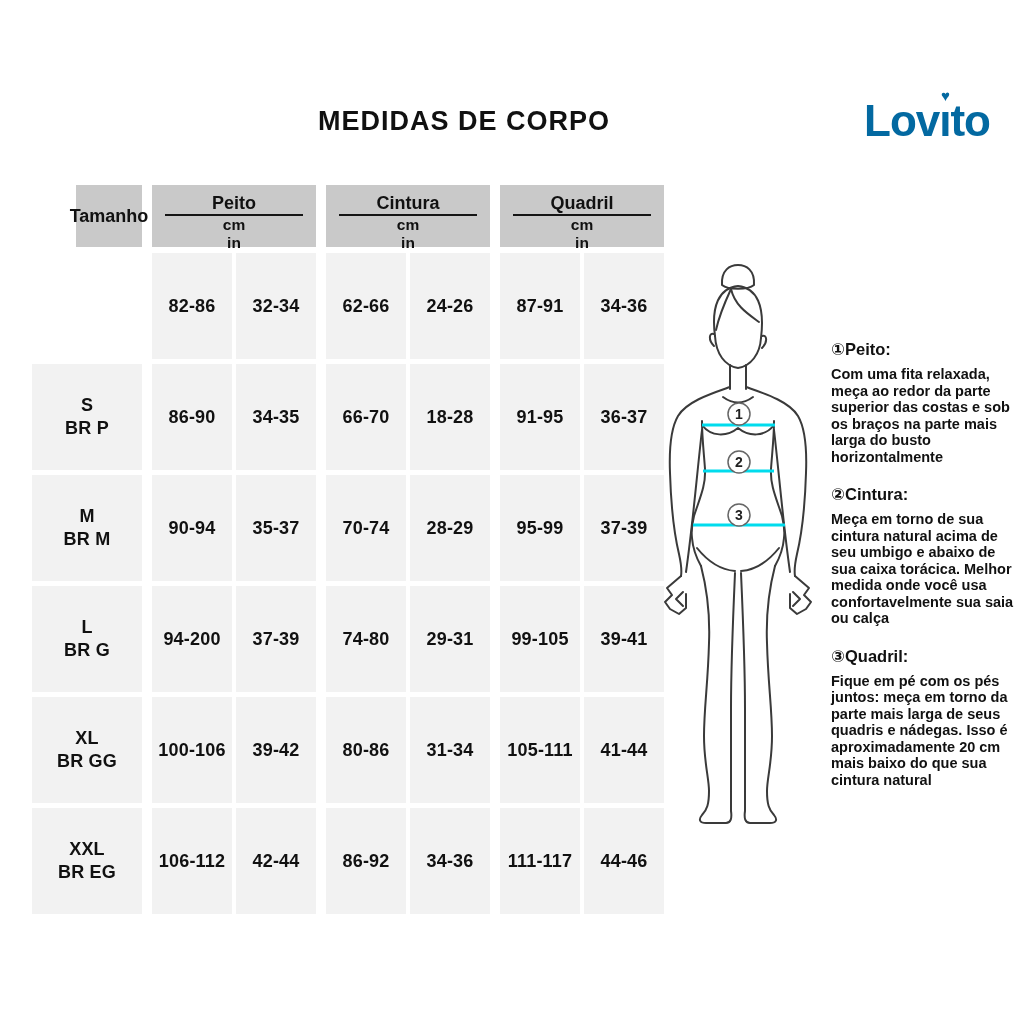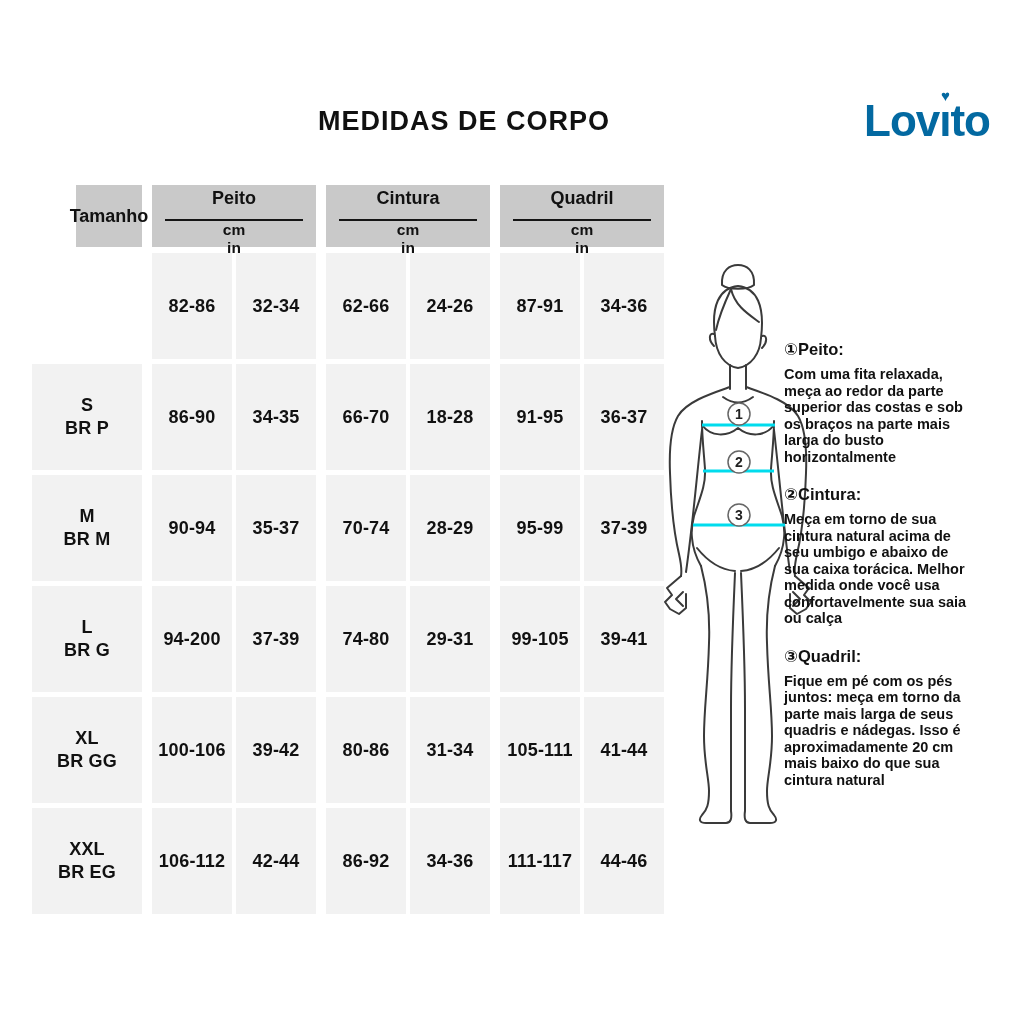--- a/index.html
+++ b/index.html
@@ -16,33 +16,33 @@
                 font-size:15px; line-height:1; }
 
   .size-table { position:absolute; left:32px; top:185px; display:grid;
     grid-template-columns:110px 10px 80px 4px 80px 10px 80px 4px 80px 10px 80px 4px 80px;
     grid-template-rows:62px 6px 106px 5px 106px 5px 106px 5px 106px 5px 106px 5px 106px; }
 
   .th { background:#c9c9c9; }
   .th-size { display:flex; align-items:center; justify-content:center;
              font-weight:bold; font-size:18px;margin-left:44px; }
   .th-group { display:flex; flex-direction:column; justify-content:center; padding:4px 0 2px; }
-  .group-label { text-align:center; font-weight:bold; font-size:18px; padding-bottom:10px; }
+  .group-label { text-align:center; font-weight:bold; font-size:18px; padding-bottom:0; }
   .group-rule { height:0; border-bottom:2px solid #151515; margin:0 13px; }
   .group-units { display:flex; height:26px;flex-direction:column; }
   .group-units span.u { flex:1; text-align:center; font-weight:bold; font-size:15.5px; }
   .vdiv { width:2px; height:18px; background:#151515; }
 
   .cell-data { background:#f2f2f2; display:flex; align-items:center; justify-content:center;
                font-weight:bold; font-size:18px; letter-spacing:0.2px; }
   .cell-size { flex-direction:column; line-height:23px; }
 
   .figure-wrap { position:absolute; left:653px; top:258px; width:170px; height:600px; }
 
-  .instructions { position:absolute; left:784px; top:340px; width:184px; }
+  .instructions { position:absolute; left:831px; top:340px; width:184px; }
   .instr h3 { margin:0 0 7px 0; font-size:16.5px; font-weight:bold; }
   .instr p  { margin:0 0 20px 0; font-size:14.5px; line-height:16.5px; font-weight:bold; }
 </style>
 </head>
 <body>
 
 <div class="page">
 
   <div class="title">MEDIDAS DE CORPO</div>
 

